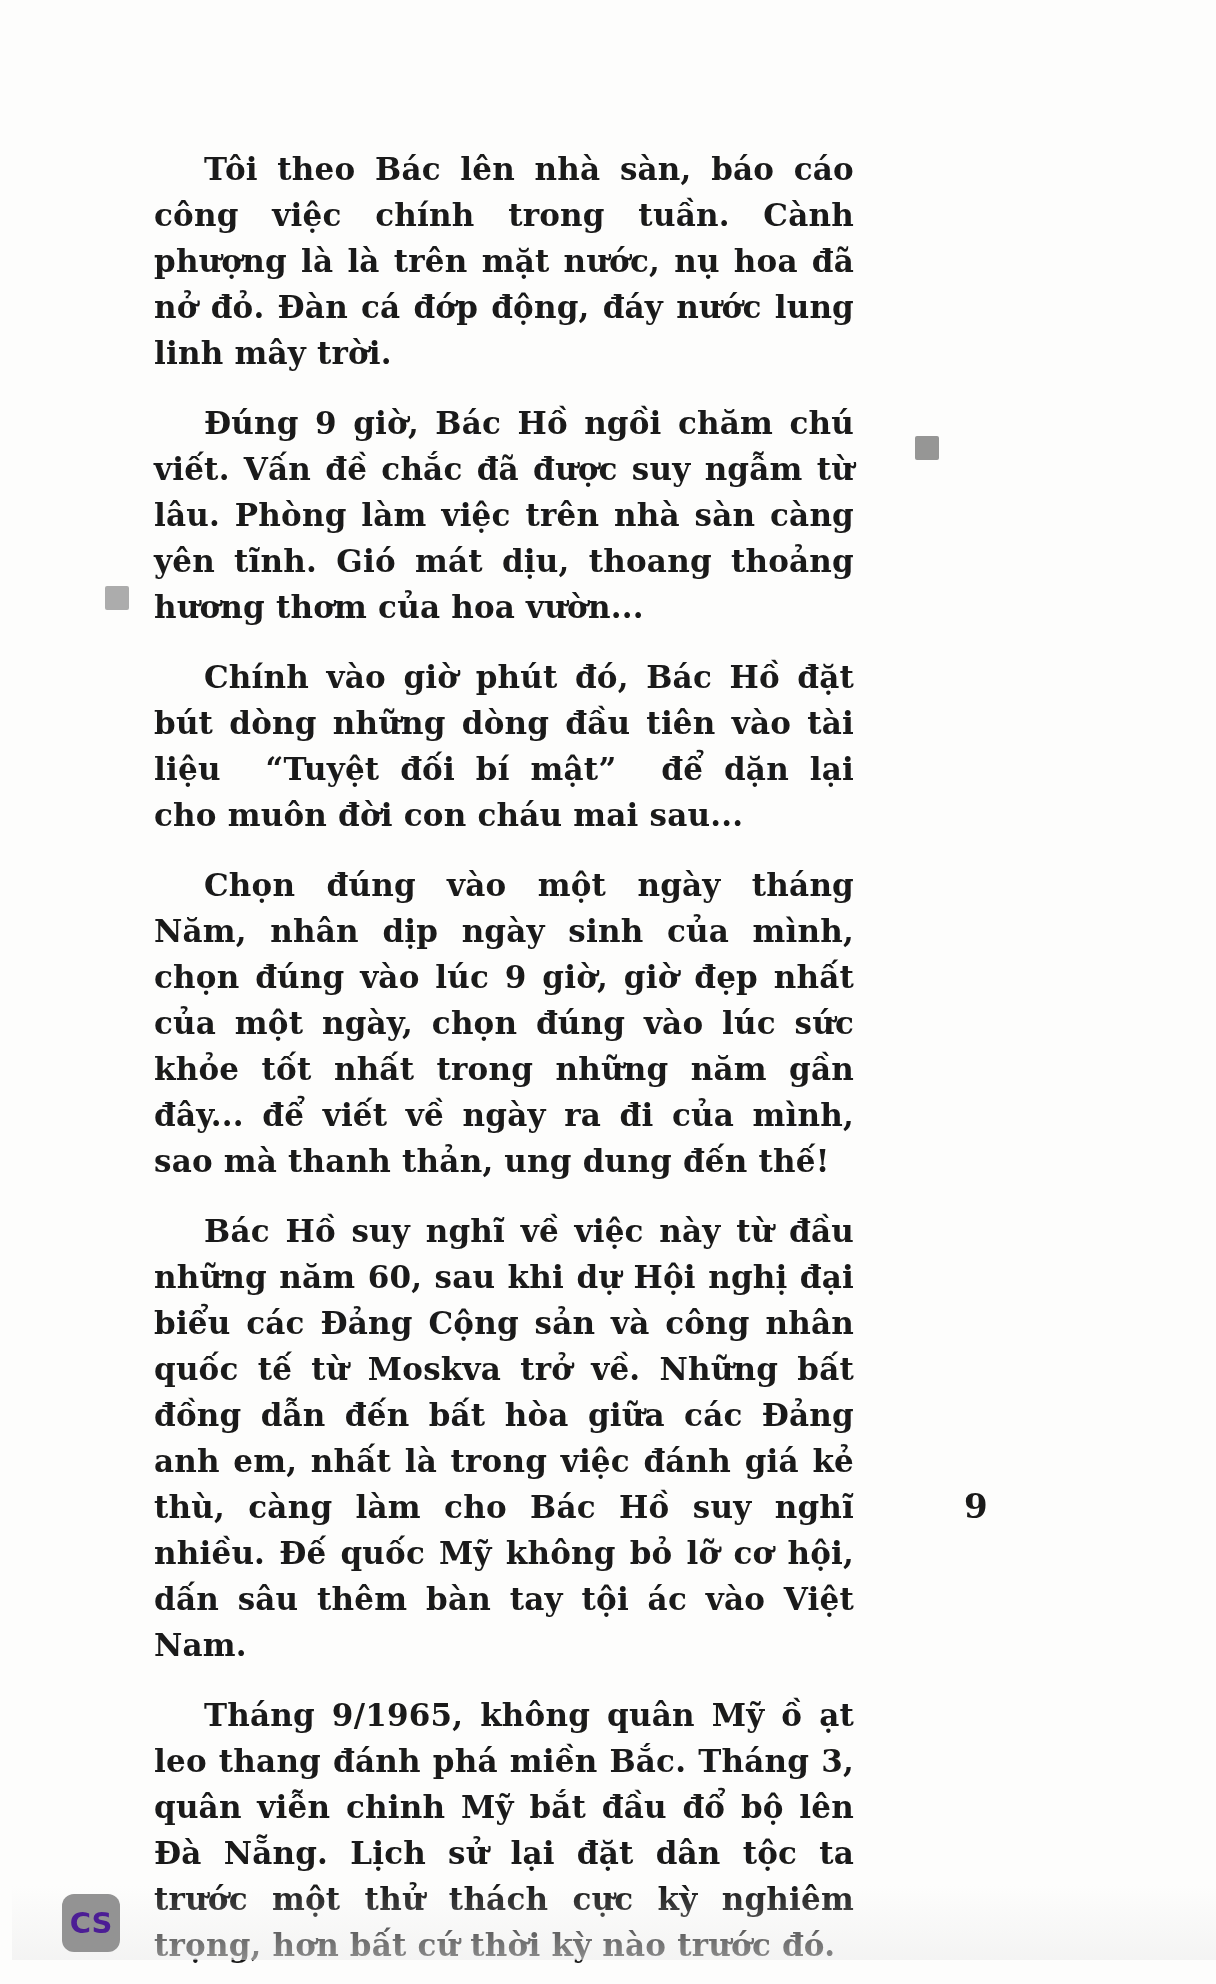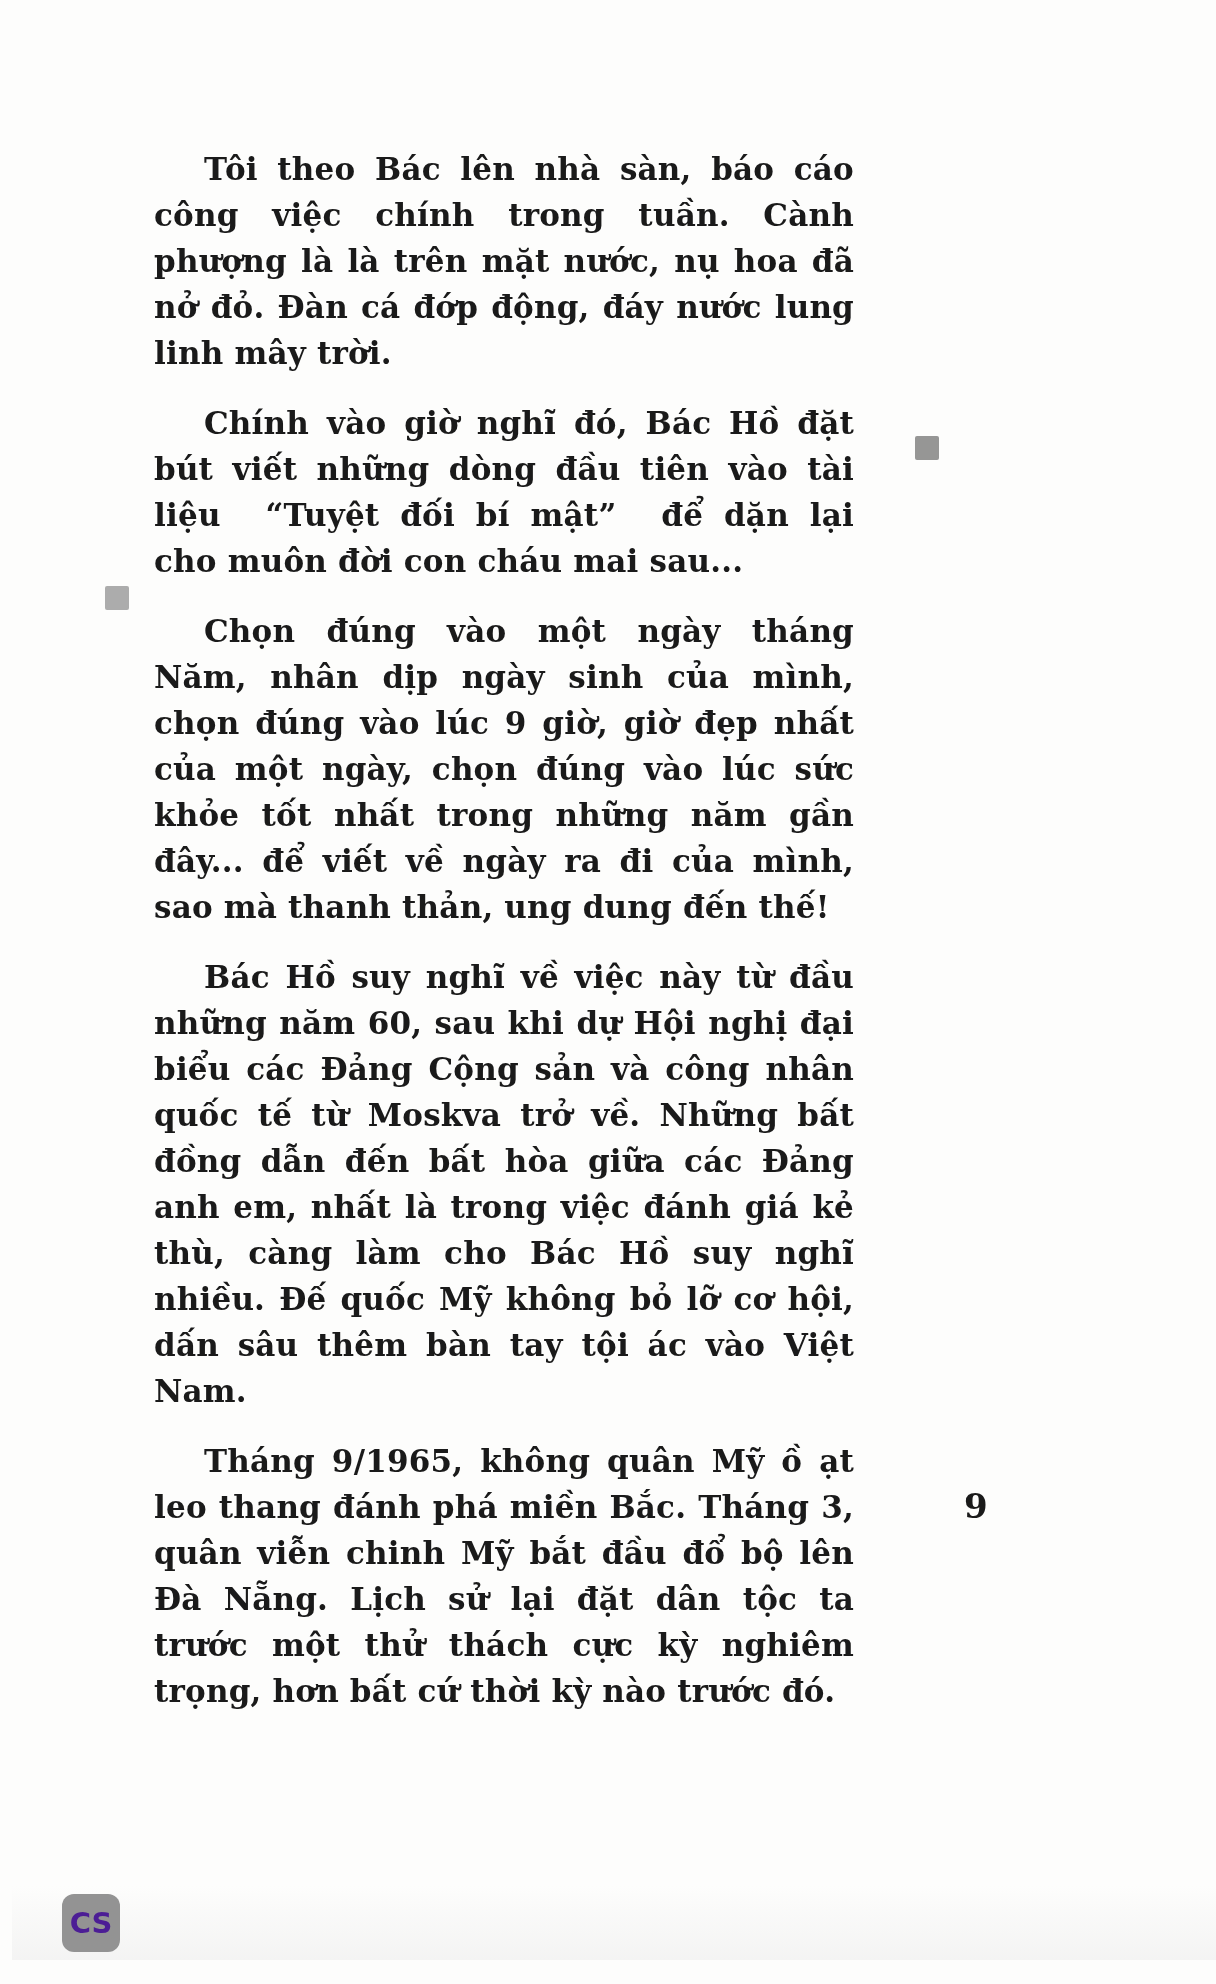--- a/index.html
+++ b/index.html
@@ -81,21 +81,22 @@
     color: #a7a7a7;
   }
 </style>
 </head>
 <body>
 
 <div class="scan-page">
 
   <div class="text-block">
     <p class="para"><span>Tôi theo Bác lên nhà sàn, báo cáo công việc chính trong tuần. Cành phượng là là trên mặt nước, nụ hoa đã nở đỏ. Đàn cá đớp động, đáy nước lung linh mây trời.</span></p>
-    <p class="para"><span>Chính vào giờ nghĩ đó, Bác Hồ đặt bút viết những dòng đầu tiên vào tài liệu </span><span class="em">“Tuyệt đối bí mật”</span><span> để dặn lại cho muôn đời con cháu mai sau...</span></p>
+    <p class="para"><span>Đúng 9 giờ, Bác Hồ ngồi chăm chú viết. Vấn đề chắc đã được suy ngẫm từ lâu. Phòng làm việc trên nhà sàn càng yên tĩnh. Gió mát dịu, thoang thoảng hương thơm của hoa vườn...</span></p>
+    <p class="para"><span>Chính vào giờ phút đó, Bác Hồ đặt bút dòng những dòng đầu tiên vào tài liệu </span><span class="em">“Tuyệt đối bí mật”</span><span> để dặn lại cho muôn đời con cháu mai sau...</span></p>
     <p class="para"><span>Chọn đúng vào một ngày tháng Năm, nhân dịp ngày sinh của mình, chọn đúng vào lúc 9 giờ, giờ đẹp nhất của một ngày, chọn đúng vào lúc sức khỏe tốt nhất trong những năm gần đây... để viết về ngày ra đi của mình, sao mà thanh thản, ung dung đến thế!</span></p>
     <p class="para"><span>Bác Hồ suy nghĩ về việc này từ đầu những năm 60, sau khi dự Hội nghị đại biểu các Đảng Cộng sản và công nhân quốc tế từ Moskva trở về. Những bất đồng dẫn đến bất hòa giữa các Đảng anh em, nhất là trong việc đánh giá kẻ thù, càng làm cho Bác Hồ suy nghĩ nhiều. Đế quốc Mỹ không bỏ lỡ cơ hội, dấn sâu thêm bàn tay tội ác vào Việt Nam.</span></p>
     <p class="para"><span>Tháng 9/1965, không quân Mỹ ồ ạt leo thang đánh phá miền Bắc. Tháng 3, quân viễn chinh Mỹ bắt đầu đổ bộ lên Đà Nẵng. Lịch sử lại đặt dân tộc ta trước một thử thách cực kỳ nghiêm trọng, hơn bất cứ thời kỳ nào trước đó.</span></p>
   </div>
 
   <span class="artifact a1"></span>
   <span class="artifact a2"></span>
 
   <div class="page-number">9</div>
 

